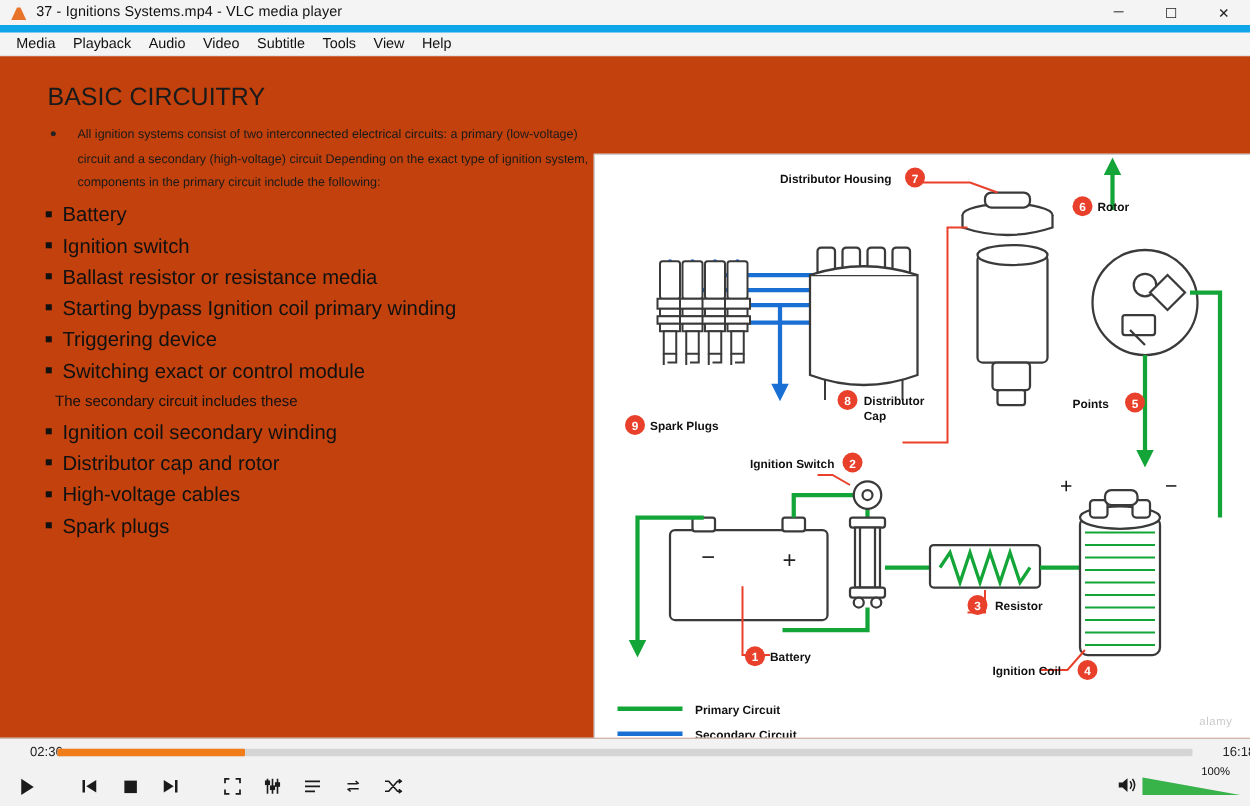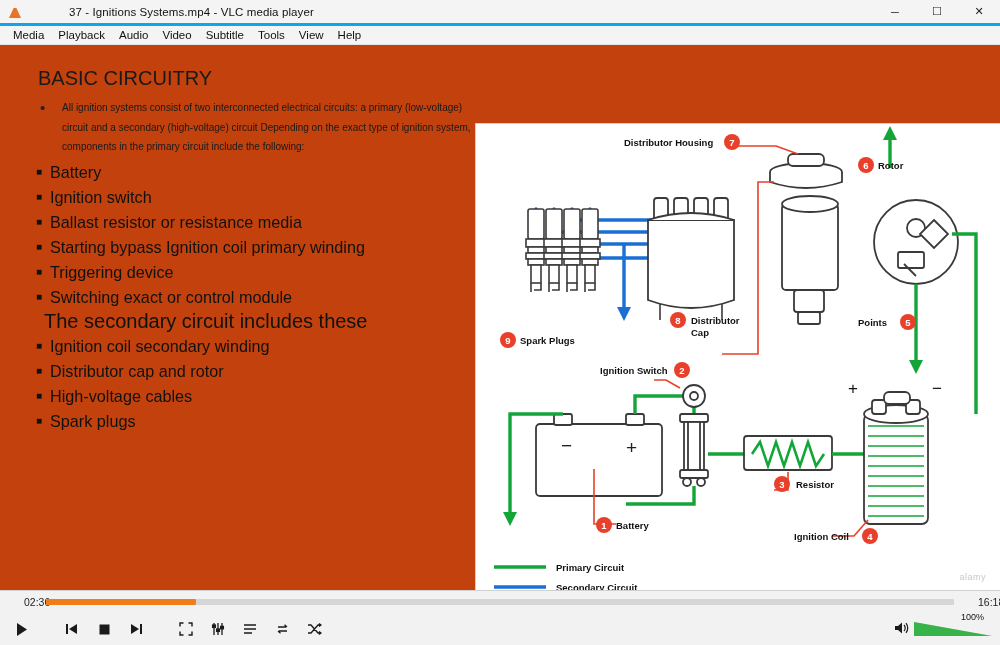--- a/index.html
+++ b/index.html
@@ -10,24 +10,23 @@
     font-family:"Liberation Sans", sans-serif;
     overflow:hidden;
   }
   .app {
     position:absolute; left:0; top:0; width:1000px; height:645px;
     background:#f2f2f2;
     display:flex; flex-direction:column;
   }
   
   .titlebar {
-    height:26px; background:#f4f4f4; border-bottom:3px solid #0ea5e9;
+    height:26px; background:#f4f4f4; border-bottom:6px solid #0ea5e9;
     display:flex; align-items:center; flex:0 0 26px;
     position:relative;
-    gap:40px;
   }
   .vlc-icon {
     width:16px; height:16px; margin:0 6px 0 7px; position:relative; flex:0 0 16px;
   }
   .vlc-icon .cone {
     position:absolute; left:2px; top:1px;
     width:0; height:0; border-left:6px solid transparent; border-right:6px solid transparent;
     border-bottom:13px solid #e8732a;
   }
   .vlc-icon .cone-top {
@@ -65,21 +64,21 @@
   .bullet-para {
     display:flex; margin:0 0 4px 14px;
   }
   .bullet-para .dot { width:22px; flex:0 0 22px; font-size:15px; line-height:19.5px; color:#222; }
   .bullet-para .txt { font-size:10px; line-height:19.5px; color:#1a1a1a; }
   .sq-item { display:flex; margin:0 0 3px 8px; }
   .sq-item .sq {
     width:16px; flex:0 0 16px; font-size:10px; line-height:22px; color:#111; padding-left:2px;
   }
   .sq-item .txt { font-size:16.2px; line-height:22px; color:#111; }
-  .plain-line { font-size:20px; line-height:21px; color:#111; margin:3px 0 3px 18px; }
+  .plain-line { font-size:12px; line-height:21px; color:#111; margin:3px 0 3px 18px; }
   .plain-line .ind { display:block; margin-left:22px; }
   
   .diagram {
     position:absolute; left:4px; top:64px; width:548px; height:490px;
     border:1px solid #cfcfcf; background:#fff;
   }
   .diagram svg { display:block; }
   .watermark {
     position:absolute; right:6px; bottom:2px; font-size:9px; color:#c9c9c9; letter-spacing:.5px;
   }

